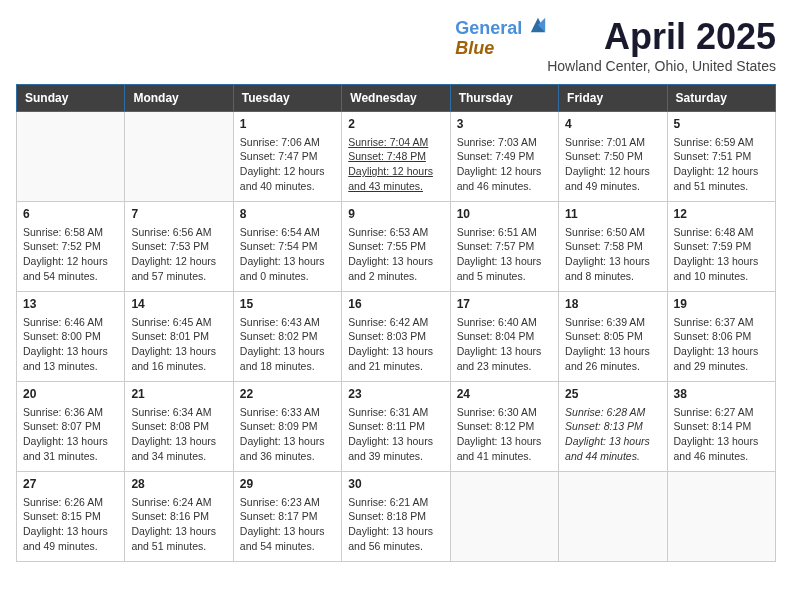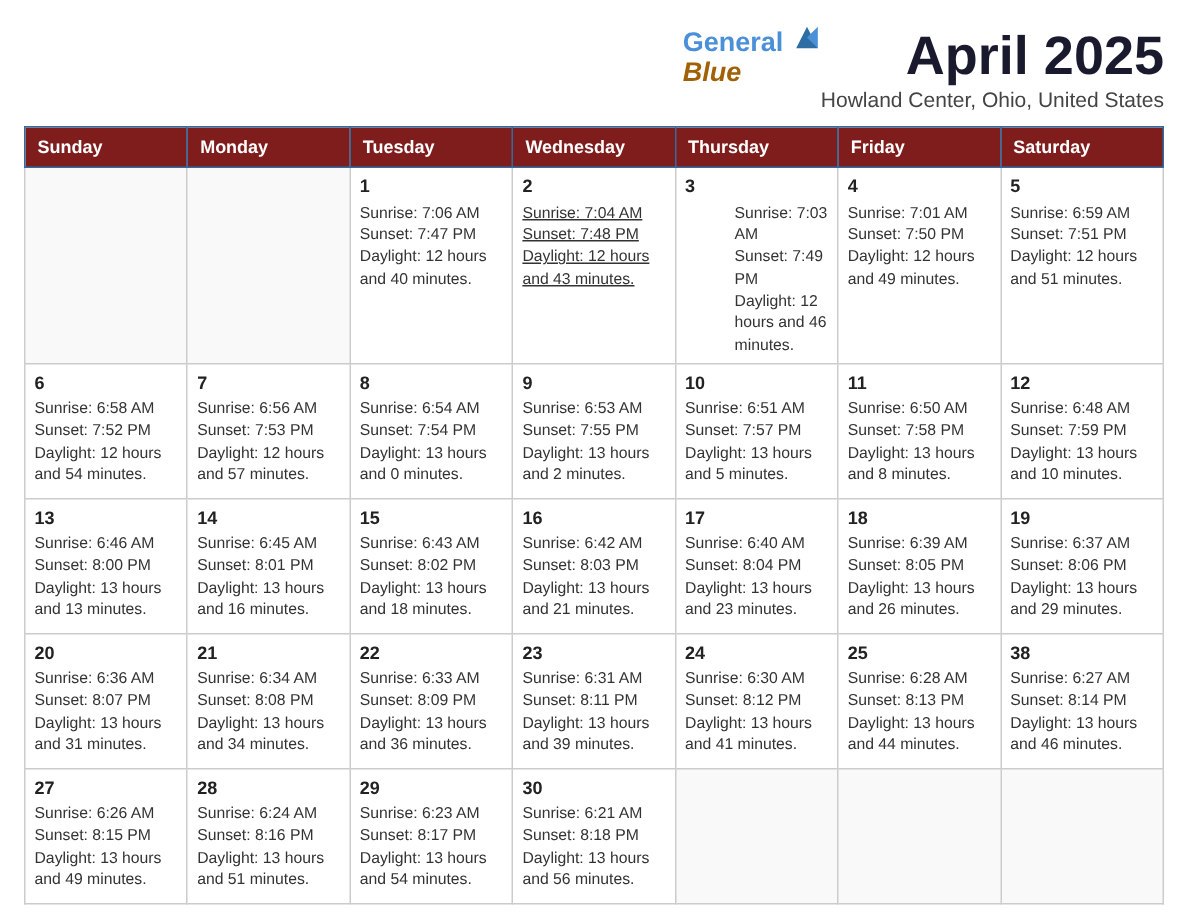--- a/index.html
+++ b/index.html
@@ -45,21 +45,21 @@
     .location {
       font-size: 14px;
       color: #444;
     }
     .calendar {
       width: 100%;
       border-collapse: collapse;
       font-size: 11px;
     }
     .calendar th {
-      background: #7f1d1d;
+      background: #404040;
       color: #fff;
       text-align: left;
       padding: 6px 8px;
       font-size: 12px;
       font-weight: bold;
       border: 1px solid #2e6da4;
     }
     .calendar td {
       border: 1px solid #ccc;
       vertical-align: top;
@@ -132,21 +132,21 @@
 Daylight: 12 hours and 40 minutes.</div>
         </td>
         <td>
           <div class="day-num">2</div>
           <div class="day-detail" style="white-space: pre-line; text-decoration: underline;">Sunrise: 7:04 AM
 Sunset: 7:48 PM
 Daylight: 12 hours and 43 minutes.</div>
         </td>
         <td>
           <div class="day-num">3</div>
-          <div class="day-detail" style="white-space: pre-line; margin-left: 33px;">Sunrise: 7:03 AM
+          <div class="day-detail" style="white-space: pre-line;">Sunrise: 7:03 AM
 Sunset: 7:49 PM
 Daylight: 12 hours and 46 minutes.</div>
         </td>
         <td>
           <div class="day-num">4</div>
           <div class="day-detail" style="white-space: pre-line;">Sunrise: 7:01 AM
 Sunset: 7:50 PM
 Daylight: 12 hours and 49 minutes.</div>
         </td>
         <td>
@@ -270,21 +270,21 @@
 Daylight: 13 hours and 39 minutes.</div>
         </td>
         <td>
           <div class="day-num">24</div>
           <div class="day-detail" style="white-space: pre-line;">Sunrise: 6:30 AM
 Sunset: 8:12 PM
 Daylight: 13 hours and 41 minutes.</div>
         </td>
         <td>
           <div class="day-num">25</div>
-          <div class="day-detail" style="white-space: pre-line;">Sunrise: 6:28 AM
+          <div class="day-detail" style="white-space: pre-line; font-style: italic;">Sunrise: 6:28 AM
 Sunset: 8:13 PM
 Daylight: 13 hours and 44 minutes.</div>
         </td>
         <td>
           <div class="day-num">38</div>
           <div class="day-detail" style="white-space: pre-line;">Sunrise: 6:27 AM
 Sunset: 8:14 PM
 Daylight: 13 hours and 46 minutes.</div>
         </td>
       </tr>

